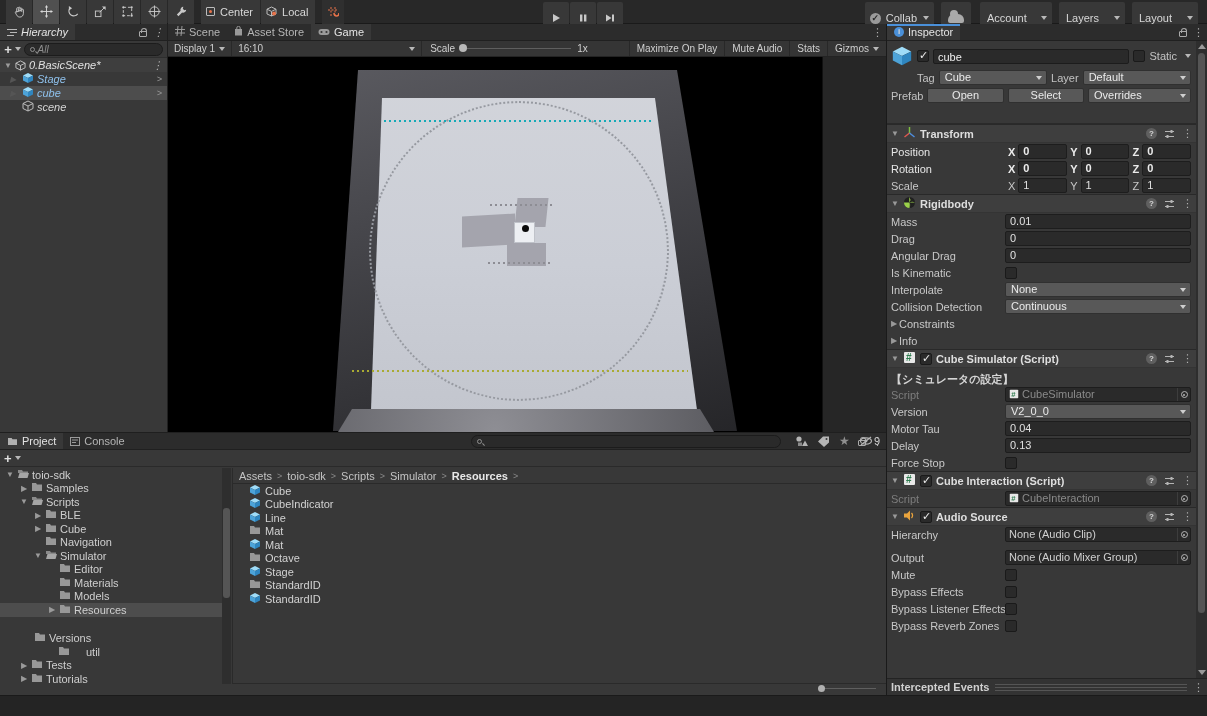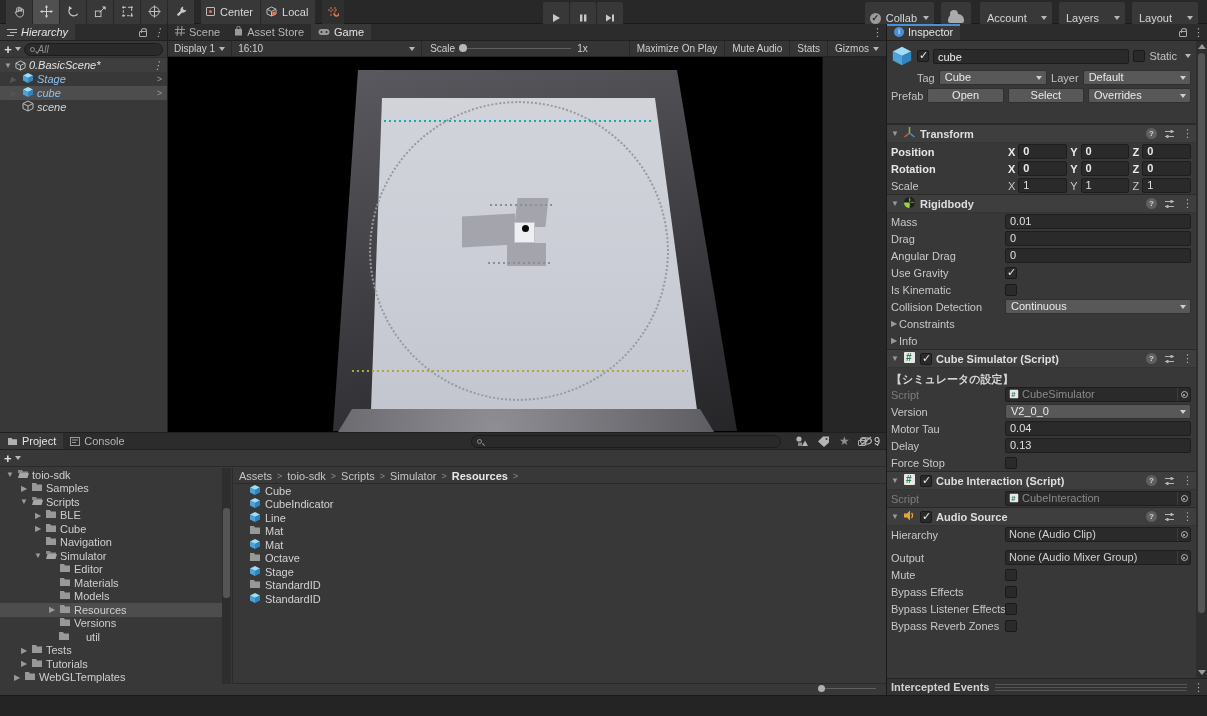--- a/index.html
+++ b/index.html
@@ -88,21 +88,21 @@
   .drop { background:#585858; border:1px solid #303030; border-radius:2px; height:15px; line-height:13px; color:#eaeaea; padding:0 16px 0 5px; position:relative; overflow:hidden; white-space:nowrap; }
   .drop::after { content:""; position:absolute; right:4px; top:5px; width:0; height:0; border-left:3px solid transparent; border-right:3px solid transparent; border-top:4px solid #cfcfcf; }
   .pbtn { background:#585858; border:1px solid #303030; border-radius:2px; height:15px; line-height:13px; color:#eaeaea; text-align:center; }
   .comp-header { height:19px; display:flex; align-items:center; gap:4px; background:#3e3e3e; border-top:1px solid #292929; border-bottom:1px solid #343434; padding:0 4px; }
   .fold-arrow { color:#999; font-size:8px; width:8px; flex:none; }
   .comp-title { font-weight:bold; color:#dedede; flex:1; white-space:nowrap; overflow:hidden; }
   .hicons { display:flex; gap:7px; align-items:center; color:#b4b4b4; font-size:10px; }
   .help-ic { width:11px; height:11px; border-radius:50%; background:#5f5f5f; color:#d8d8d8; font-size:8px; line-height:11px; text-align:center; font-weight:bold; }
   .irow { display:flex; align-items:center; height:17px; padding:0 6px 0 4px; }
   .ilabel { width:114px; flex:none; white-space:nowrap; overflow:hidden; color:#c8c8c8; }
-  .ilabel.bold { font-weight:bold; color:#e6e6e6; }
+  .ilabel.bold { font-weight:normal; color:#e6e6e6; }
   .ilabel.dis { color:#7d7d7d; }
   .ifield { flex:1; height:15px; background:#2a2a2a; border:1px solid #1d1d1d; border-radius:2px; color:#e0e0e0; padding:0 4px; line-height:13px; overflow:hidden; }
   .axisl { margin:0 3px; color:#c8c8c8; }
   .axisl.bold, .ifield.bold { font-weight:bold; color:#ececec; }
   .iobj { flex:1; height:15px; background:#2a2a2a; border:1px solid #1d1d1d; border-radius:2px; display:flex; align-items:center; padding:0 0 0 3px; gap:3px; overflow:hidden; }
   .iobj .oval { flex:1; color:#cfcfcf; white-space:nowrap; overflow:hidden; line-height:13px; }
   .iobj .oval.dis { color:#8a8a8a; }
   .picker { width:13px; height:13px; border-left:1px solid #3d3d3d; display:flex; align-items:center; justify-content:center; flex:none; }
   .picker-dot { width:7px; height:7px; border:1px solid #b5b5b5; border-radius:50%; position:relative; }
   .picker-dot::after { content:""; position:absolute; left:1.5px; top:1.5px; width:2px; height:2px; border-radius:50%; background:#b5b5b5; }
@@ -545,26 +545,26 @@
             </div>
             <div class="irow">
               <span class="ilabel">Drag</span>
               <span class="ifield">0</span>
             </div>
             <div class="irow">
               <span class="ilabel">Angular Drag</span>
               <span class="ifield">0</span>
             </div>
             <div class="irow">
-              <span class="ilabel">Use Gravity</span>
-              <span class="cb on"></span>
-            </div>
-            <div class="irow">
               <span class="ilabel">Is Kinematic</span>
               <span class="cb"></span>
+            </div>
+            <div class="irow">
+              <span class="ilabel">Interpolate</span>
+              <span class="drop" style="flex:1"><span>None</span></span>
             </div>
             <div class="irow">
               <span class="ilabel">Collision Detection</span>
               <span class="drop" style="flex:1"><span>Continuous</span></span>
             </div>
             <div class="irow">
               <span class="fold-arrow">▶</span>
               <span>Constraints</span>
             </div>
             <div class="irow">
@@ -855,21 +855,21 @@
               </svg></span>
             <span>Models</span>
           </div>
           <div class="trow selected" style="padding-left: 48px;">
             <span class="arr">▶</span>
             <span><svg width="12" height="10" viewBox="0 0 12 10">
                 <path d="M1 1h4l1 1.5h5V9H1z" fill="#989898"></path>
               </svg></span>
             <span>Resources</span>
           </div>
-          <div class="trow" style="padding-left: 48px;">
+          <div class="trow" style="padding-left: 23px; margin-top: 15px;">
             <span class="arr"></span>
             <span><svg width="12" height="10" viewBox="0 0 12 10">
                 <path d="M1 1h4l1 1.5h5V9H1z" fill="#989898"></path>
               </svg></span>
             <span>Versions</span>
           </div>
           <div class="trow" style="padding-left: 34px; gap: 16px;">
             <span class="arr"></span>
             <span><svg width="12" height="10" viewBox="0 0 12 10">
                 <path d="M1 1h4l1 1.5h5V9H1z" fill="#989898"></path>

